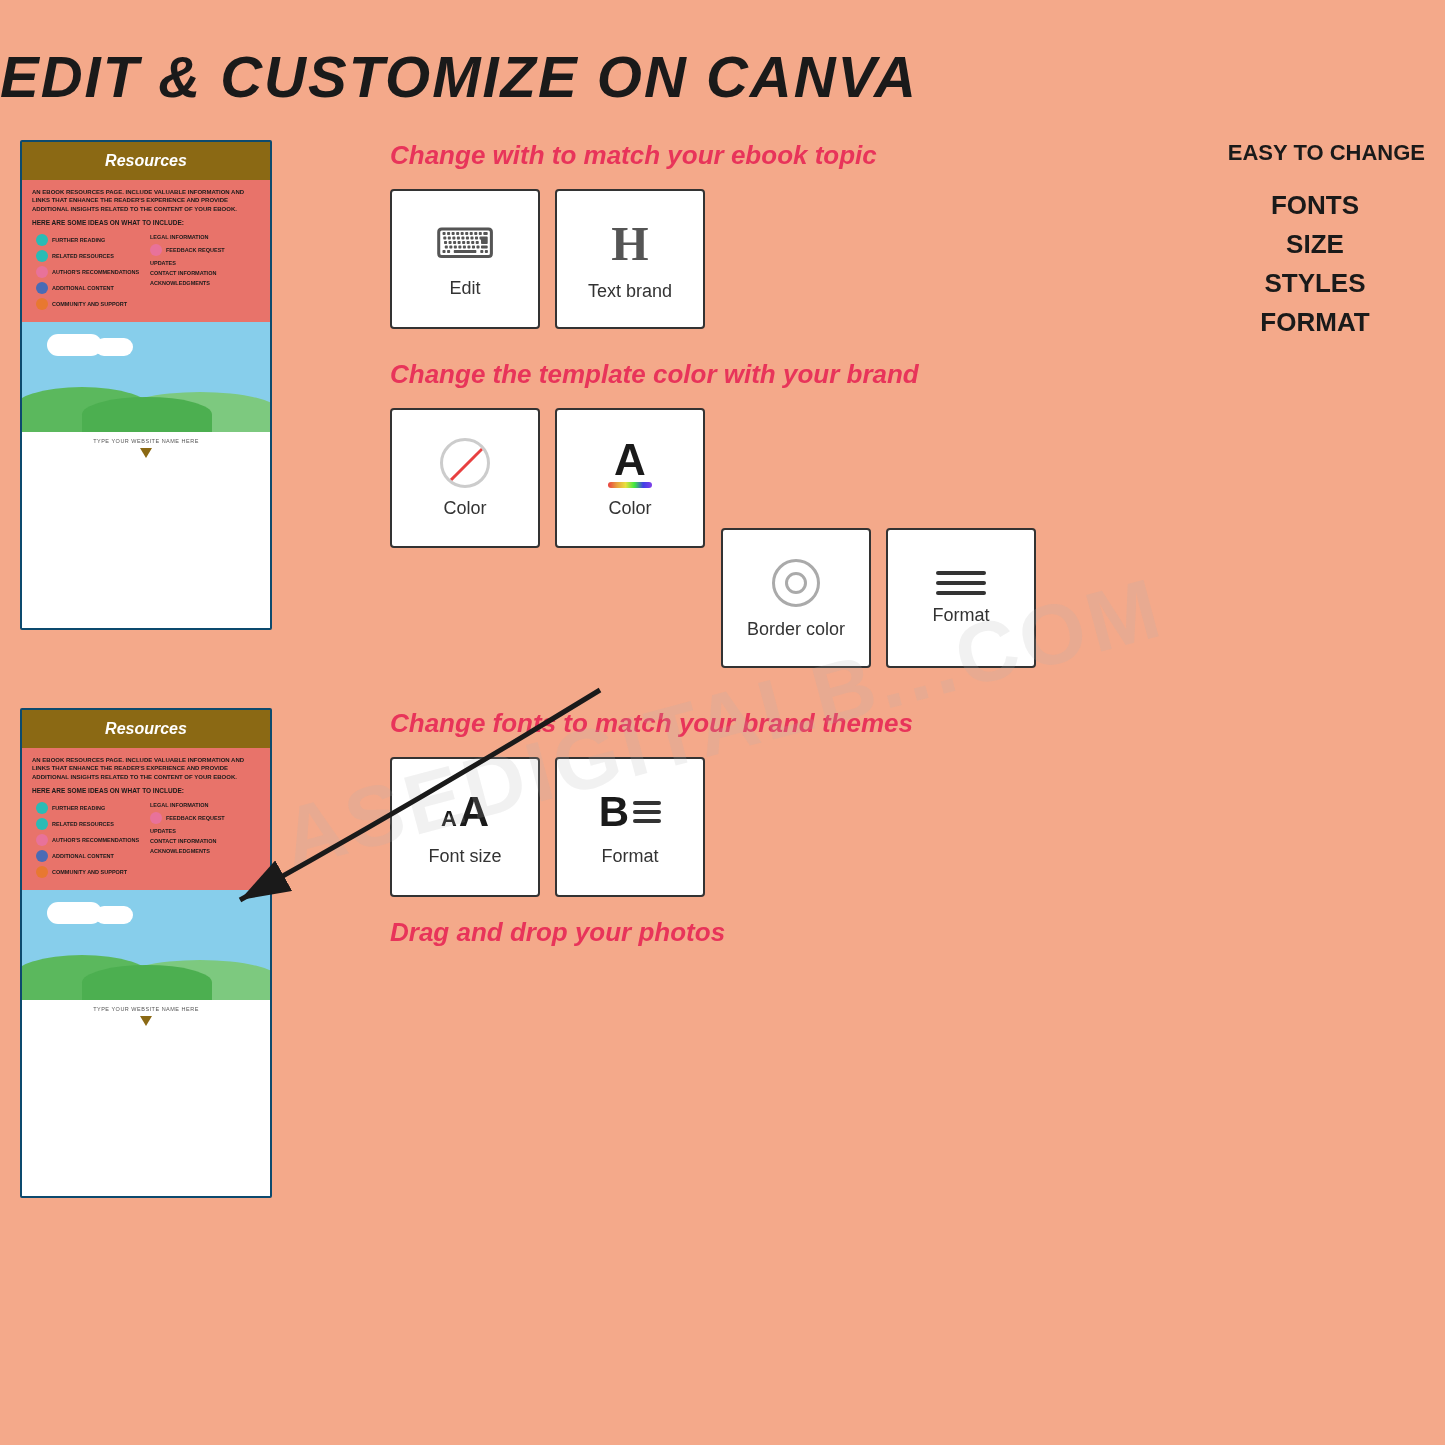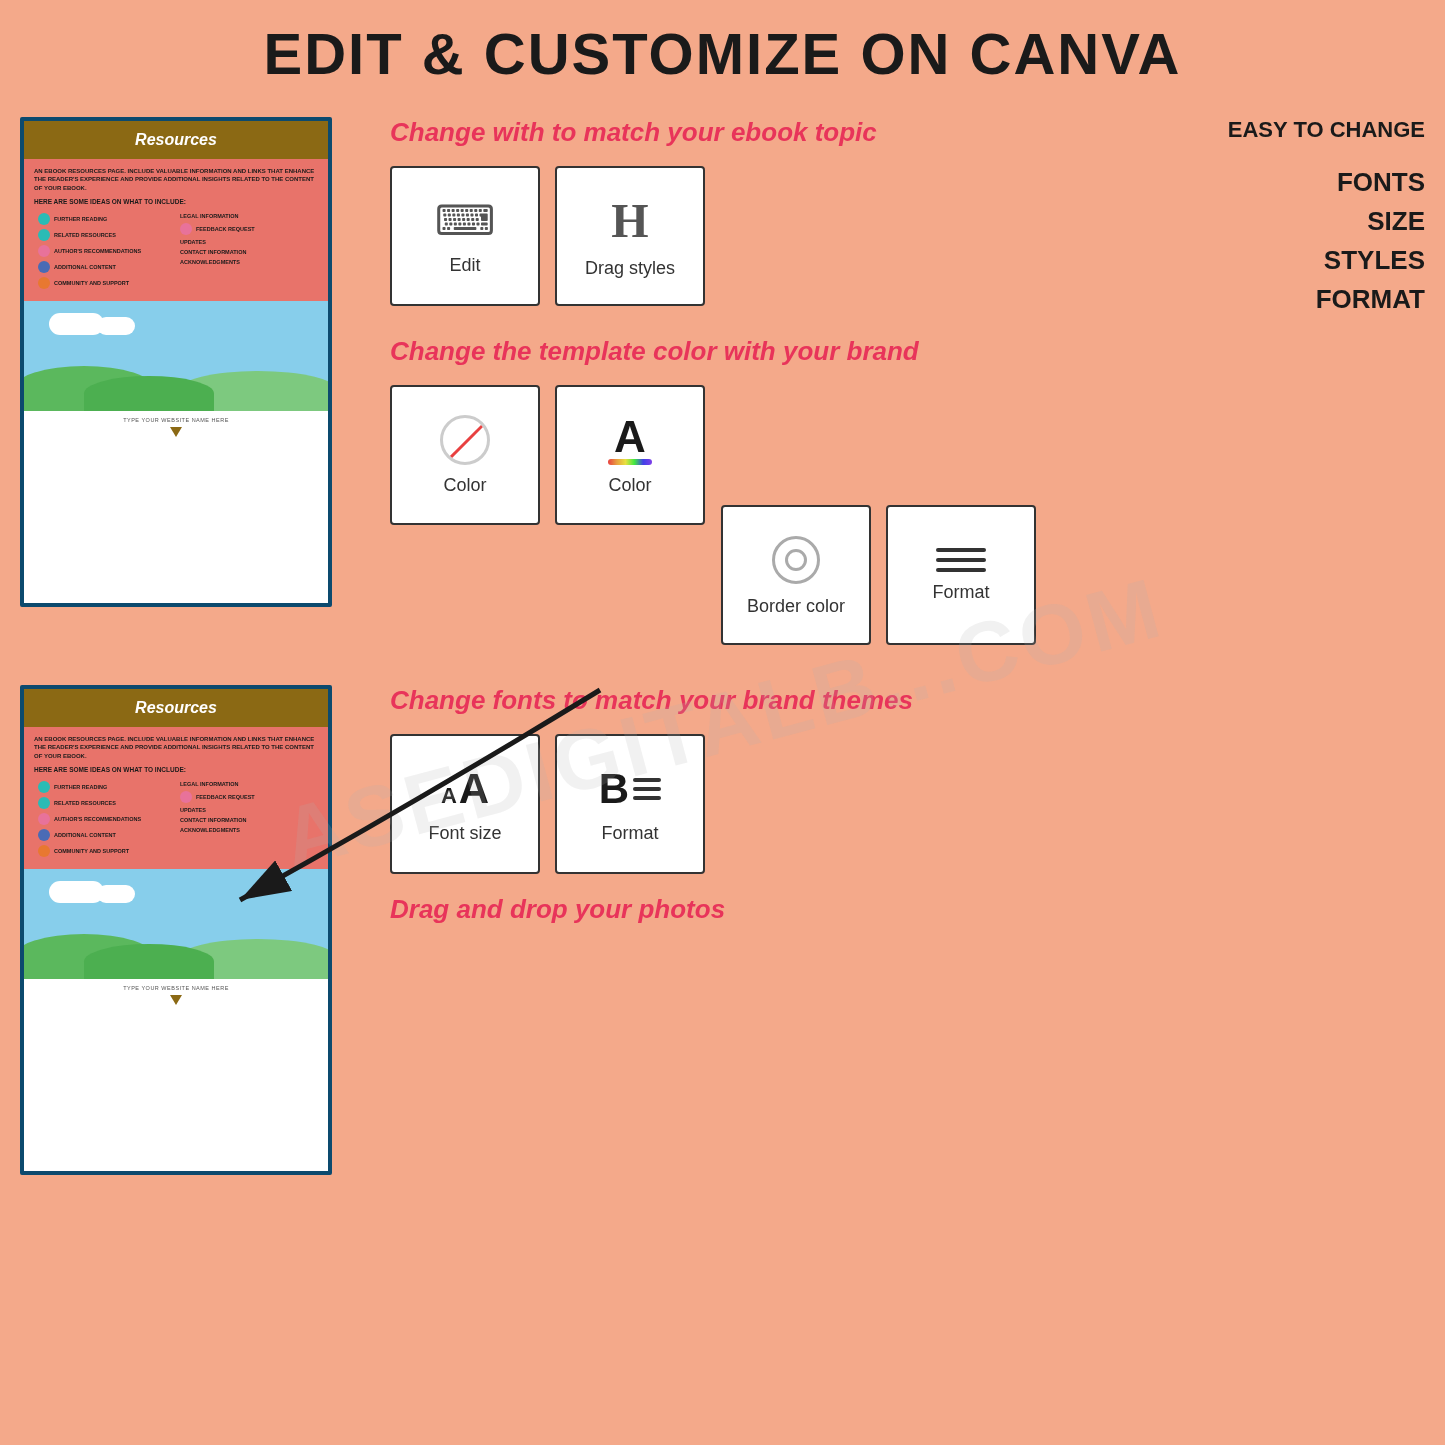--- a/index.html
+++ b/index.html
@@ -7,45 +7,45 @@
       background-color: #f4a98a;
       width: 1445px;
       min-height: 1445px;
       font-family: Arial, sans-serif;
       position: relative;
       overflow: hidden;
     }
 
     
     .main-title {
-      text-align: center;
       font-size: 58px;
       font-weight: 900;
       font-family: 'Arial Black', Arial, sans-serif;
       color: #1a1a1a;
-      padding-top: 20px;
+      padding-top: 43px;
       padding-bottom: 30px;
       letter-spacing: 2px;
       text-transform: uppercase;
+      font-style: italic;
     }
 
     
     .left-panel {
       width: 340px;
       flex-shrink: 0;
       display: flex;
       flex-direction: column;
       gap: 30px;
     }
 
     
     .doc-preview {
       background: white;
-      border: 4px solid #0c4a6e;
-      width: 312px;
+      border: 2px solid #0c4a6e;
+      width: 252px;
       min-height: 490px;
       border-radius: 2px;
       overflow: hidden;
       position: relative;
     }
 
     .doc-header {
       background: #8B6914;
       padding: 10px;
       text-align: center;
@@ -216,21 +216,21 @@
       font-size: 22px;
       font-weight: 900;
       color: #1a1a1a;
       text-transform: uppercase;
       text-align: right;
       margin-bottom: 20px;
     }
 
     .easy-list {
       list-style: none;
-      text-align: right;
+      text-align: center;
     }
 
     .easy-list li {
       font-size: 26px;
       font-weight: 900;
       color: #1a1a1a;
       text-transform: uppercase;
       line-height: 1.5;
     }
 
@@ -505,21 +505,21 @@
         <div class="section-title">Change with to match your ebook topic</div>
         <div class="tools-row">
 
           <div class="tool-btn">
             <span class="tool-icon">⌨</span>
             <span class="tool-btn-label">Edit</span>
           </div>
 
           <div class="tool-btn">
             <span class="tool-icon" style="font-size:48px;font-weight:900;font-family:serif;">H</span>
-            <span class="tool-btn-label">Drag styles</span>
+            <span class="tool-btn-label">Text brand</span>
           </div>
         </div>
       </div>
 
       <div class="section-color">
         <div class="section-title">Change the template color with your brand</div>
         <div class="tools-row-color">
 
           <div class="tool-btn">
             <div class="color-slash-circle">

